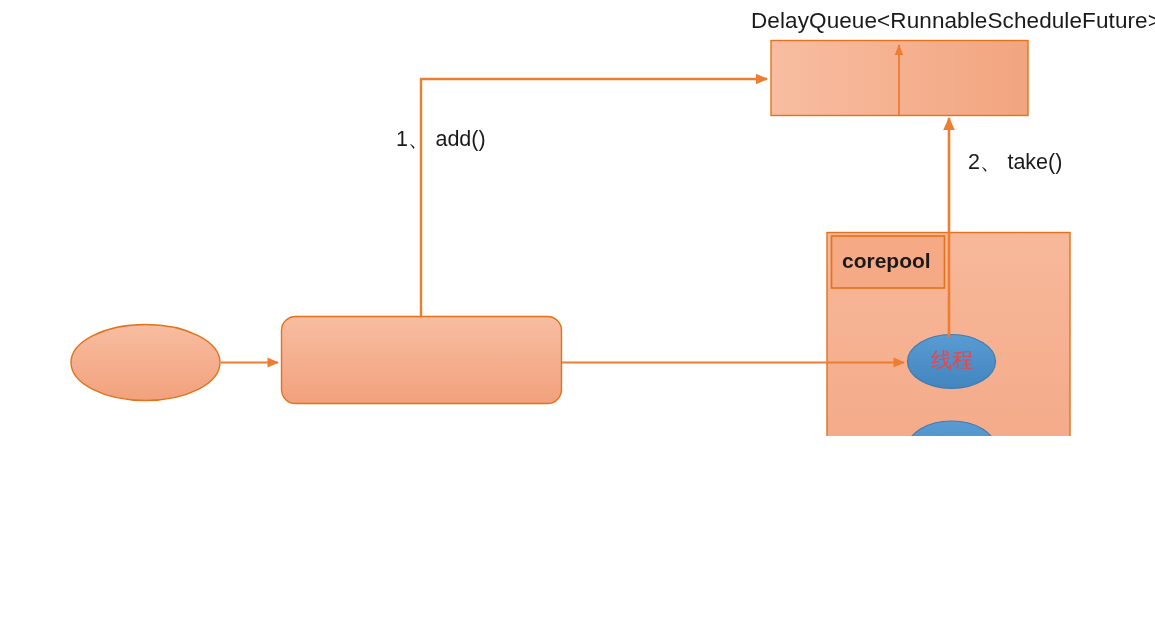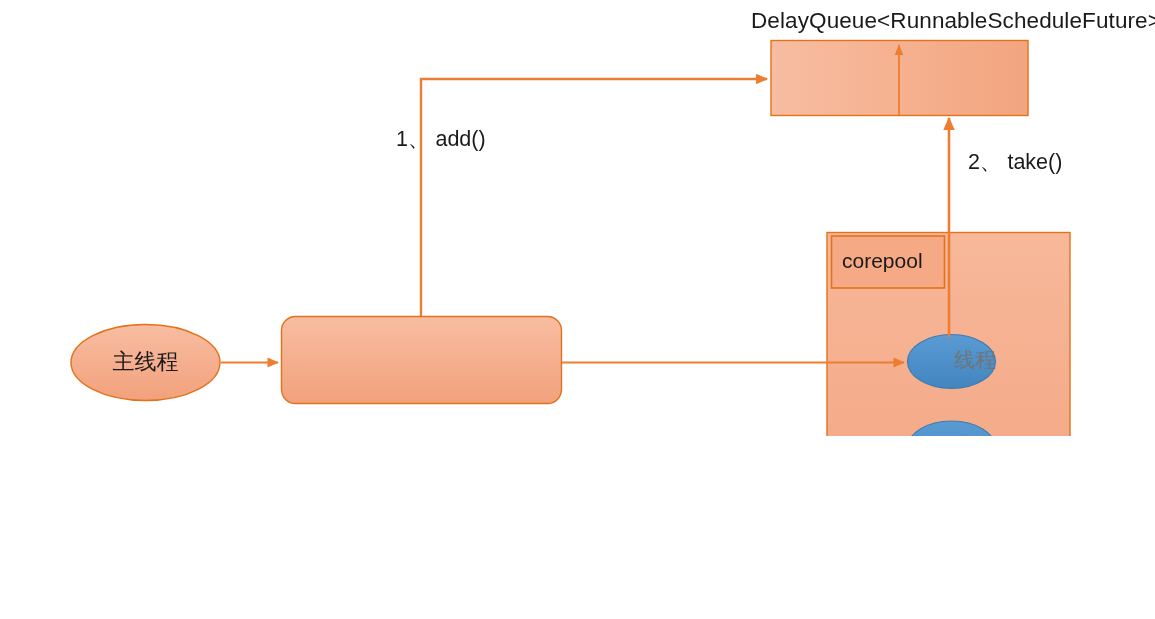--- a/index.html
+++ b/index.html
@@ -47,43 +47,44 @@
     left: 925px;
     top: 149px;
     font-size: 21.5px;
     margin-left: 43px;
   }
   
   #corepool-label {
     left: 842px;
     top: 248px;
     font-size: 21px;
+    font-weight: bold;
   }
   
   #main-thread-label {
     left: 71px;
     top: 349px;
     width: 149px;
     text-align: center;
     font-size: 22px;
     font-family: "DejaVu Serif", "Liberation Serif", serif;
   }
   
   #schedule-label {
     left: 281px;
     top: 331px;
     width: 281px;
     text-align: center;
     font-size: 21.5px;
     line-height: 1.42;
   }
   .worker-label {
-    color: #737373;
+    color: #ef4444;
     font-size: 21px;
-    text-align: right;
+    text-align: center;
     font-family: "DejaVu Serif", "Liberation Serif", serif;
   }
   #worker-label-0 { left: 908px; top: 348px; width: 88px; }
   #worker-label-1 { left: 908px; top: 434px; width: 88px; }
   #worker-label-2 { left: 908px; top: 521px; width: 88px; }
 
   #watermark {
     position: absolute;
     left: 822px;
     top: 586px;
@@ -178,21 +179,20 @@
   </svg>
 
   <div class="lbl" id="queue-title">DelayQueue&lt;RunnableScheduleFuture&gt;</div>
 
   <div class="lbl" id="label-add">1、 add()</div>
 
   <div class="lbl" id="label-take">2、 take()</div>
 
   <div class="lbl" id="corepool-label">corepool</div>
 
-  <div class="lbl" id="main-thread-label">主线程</div>
 
   <div class="lbl" id="schedule-label">
   </div>
 
   <div class="lbl worker-label" id="worker-label-0">线程</div>
   <div class="lbl worker-label" id="worker-label-1">线程</div>
   <div class="lbl worker-label" id="worker-label-2">线程</div>
 
   <div id="watermark">http://blog.csdn.net/fuyuwei2015</div>
 

